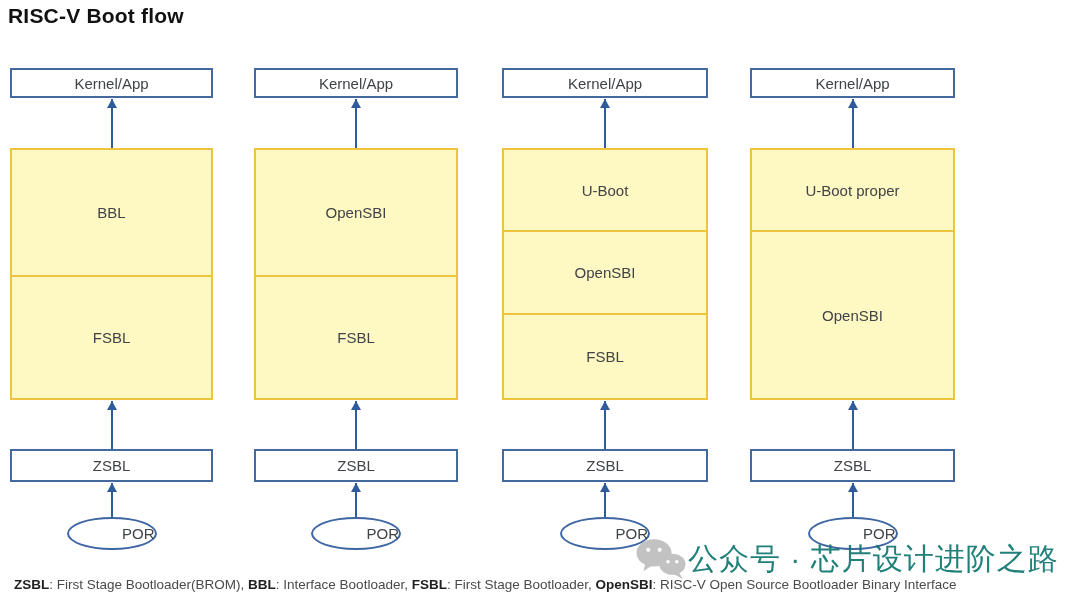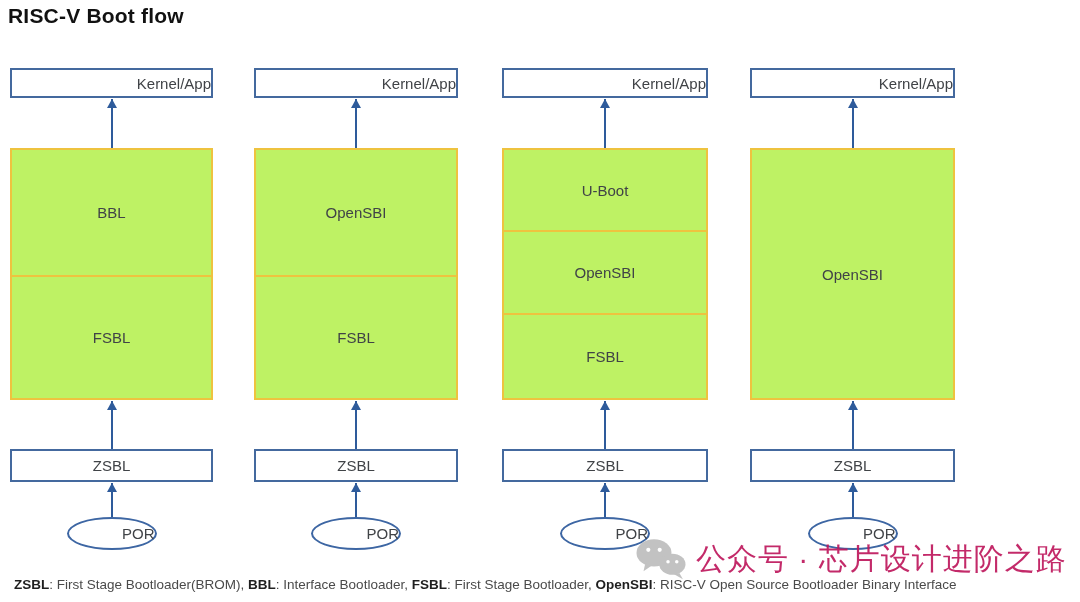--- a/index.html
+++ b/index.html
@@ -10,24 +10,24 @@
 
   .column{position:absolute;top:0;bottom:0;}
   .c0{left:10px;width:203px;}
   .c1{left:254px;width:204px;}
   .c2{left:502px;width:206px;}
   .c3{left:750px;width:205px;}
 
   .boxtext{font-size:15px;color:#404347;}
 
   .kernel{position:absolute;left:0;right:0;top:68px;height:30px;box-sizing:border-box;
-    border:2px solid #44699e;background:#fff;display:flex;align-items:center;justify-content:flex-end;}
+    border:2px solid #44699e;background:#fff;display:flex;align-items:center;justify-content:center;}
 
   .stack{position:absolute;left:0;right:0;top:148px;height:252px;box-sizing:border-box;
-    border:2px solid #eec33f;background:#bef264;display:flex;flex-direction:column;}
+    border:2px solid #eec33f;background:#fef9c3;display:flex;flex-direction:column;}
   .sec{box-sizing:border-box;border-bottom:2px solid #eec33f;display:flex;align-items:center;justify-content:center;}
   .sec:last-child{border-bottom:none;flex:1;}
   .h2 .sec:nth-child(1){height:127px;}
   .h3 .sec:nth-child(1){height:82px;}
   .h3 .sec:nth-child(2){height:83px;}
 
   .zsbl{position:absolute;left:0;right:0;top:449px;height:33px;box-sizing:border-box;
     border:2px solid #44699e;background:#fff;display:flex;align-items:center;justify-content:center;}
 
   .por{position:absolute;left:50%;margin-left:-45px;top:517px;width:90px;height:33px;box-sizing:border-box;
@@ -36,22 +36,22 @@
   .arrow{position:absolute;left:50%;margin-left:-1px;width:2px;background:#2e5b9b;}
   .arrow::before{content:'';position:absolute;top:0;left:-4px;width:0;height:0;
     border-left:5px solid transparent;border-right:5px solid transparent;border-bottom:9px solid #2e5b9b;}
   .a1{top:99px;height:49px;}
   .a2{top:401px;height:48px;}
   .a3{top:483px;height:34px;}
 
   .legend{position:absolute;left:14px;top:576px;width:1056px;font-size:13.5px;line-height:18px;color:#4a4a4a;}
   .legend b{color:#1f1f1f;}
 
-  .watermark{position:absolute;left:634px;top:538px;display:flex;align-items:center;gap:8px;
-    color:#be185d;opacity:.92;pointer-events:none;}
+  .watermark{position:absolute;left:634px;top:538px;display:flex;align-items:center;
+    color:#0f766e;opacity:.92;pointer-events:none;}
   .watermark .wm-text{font-size:30px;letter-spacing:1px;white-space:nowrap;}
   .wm-icon{width:54px;height:42px;flex:0 0 auto;}
 </style>
 </head>
 <body>
 
 <div class="canvas">
 
   <div class="title">RISC-V Boot flow</div>
 
@@ -127,20 +127,23 @@
       </div>
   </div>
 
   <div class="column c3">
     <div class="kernel boxtext">
         <span>Kernel/App</span>
       </div>
     <div class="arrow a1"></div>
     <div class="stack h3">
       <div class="sec boxtext">
+          <span>U-Boot proper</span>
+        </div>
+      <div class="sec boxtext">
           <span>OpenSBI</span>
         </div>
     </div>
     <div class="arrow a2"></div>
     <div class="zsbl boxtext">
         <span>ZSBL</span>
       </div>
     <div class="arrow a3"></div>
     <div class="por boxtext">
         <span>POR</span>

